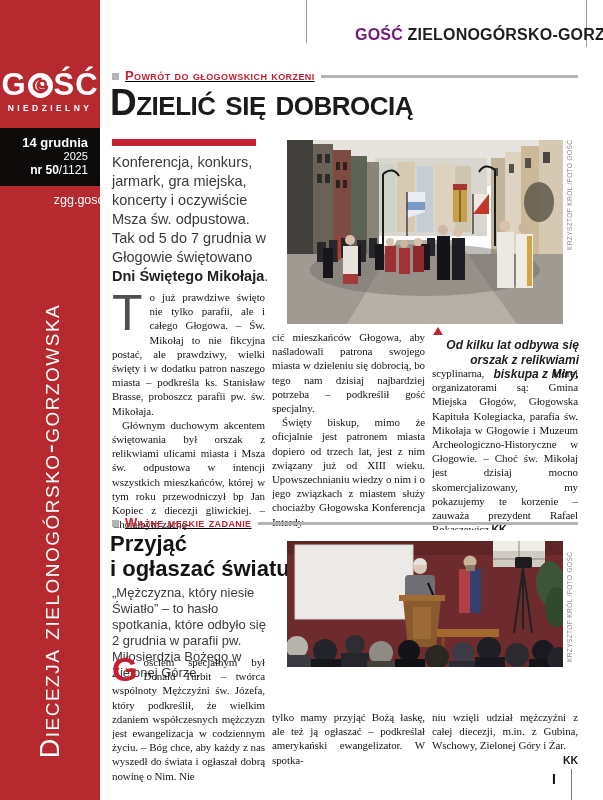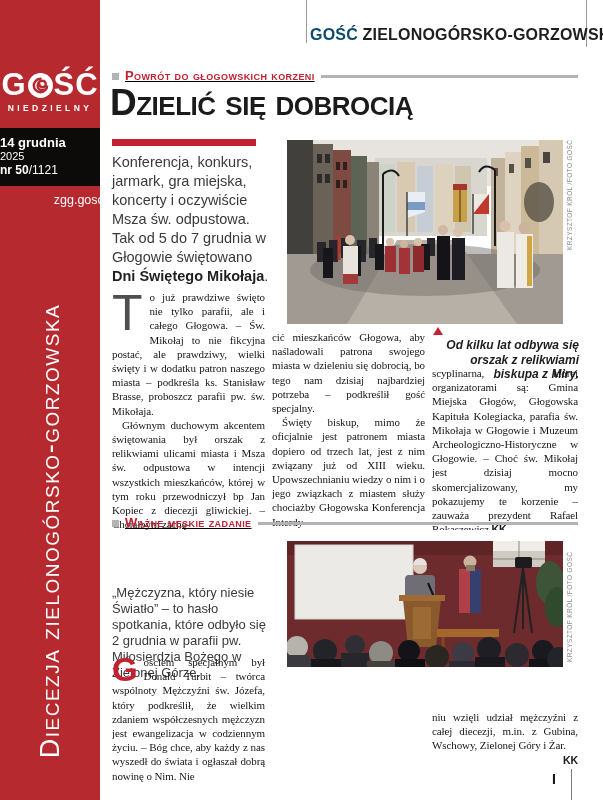--- a/index.html
+++ b/index.html
@@ -8,39 +8,39 @@
 
   
   .sidebar{position:absolute;left:0;top:0;width:100px;height:800px;background:#b5292f;}
   .logo-wrap{position:absolute;left:0;top:70px;width:100px;text-align:center;color:#fff;}
   .logo-line{font-weight:bold;font-size:31px;letter-spacing:1px;line-height:30px;
              display:flex;align-items:center;justify-content:center;gap:1px;}
   .logo-o{width:25px;height:25px;border-radius:50%;background:#fff;display:inline-flex;
           align-items:center;justify-content:center;}
   .logo-sub{font-size:8.5px;font-weight:bold;letter-spacing:3.4px;margin-top:3px;}
   .datebox{position:absolute;left:0;top:128px;width:100px;height:58px;background:#0d0a0a;
-           color:#fff;box-sizing:border-box;padding:7px 12px 8px 0;}
+           color:#fff;text-align:right;box-sizing:border-box;padding:7px 12px 8px 0;}
   .datebox .d1{font-size:13px;font-weight:bold;line-height:15px;}
   .datebox .d2{font-size:11px;line-height:13px;}
   .datebox .d3{font-size:12px;line-height:15px;}
   .datebox .d3 b{font-weight:bold;}
   .website{position:absolute;left:0;top:193px;width:88px;text-align:right;color:#fff;
            font-size:12.5px;padding-left:29px;}
   .diocese{position:absolute;left:0;top:797px;width:532px;height:100px;
            transform:rotate(-90deg);transform-origin:0 0;
            display:flex;align-items:center;justify-content:center;
            color:#fff;font-size:27px;font-weight:400;letter-spacing:1.5px;
            font-variant:small-caps;white-space:nowrap;}
 
   
   .hline-l{position:absolute;left:306px;top:0;width:1px;height:43px;background:#9a9a9a;}
   .hline-r{position:absolute;left:586px;top:0;width:1px;height:47px;background:#9a9a9a;}
   .pagehead{position:absolute;left:310px;top:26px;width:270px;text-align:right;
             font-size:16px;font-weight:bold;letter-spacing:0.2px;color:#1e1e1e;white-space:nowrap;}
-  .pagehead .brand{color:#0c4a6e;}
+  .pagehead .brand{color:#701a75;margin-left:45px;}
 
   
   .kicker{position:absolute;left:112px;width:466px;display:flex;align-items:center;gap:6px;text-decoration:underline;}
   .k1{top:71px;} .k2{top:518px;}
   .ksq{width:7px;height:7px;background:#b3b3b3;flex:none;}
   .ktext{color:#c32031;font-weight:bold;font-size:13px;font-variant:small-caps;
          letter-spacing:0.4px;white-space:nowrap;line-height:10px;}
   .krule{flex:1;height:3px;background:#b3b3b3;}
 
   
@@ -234,20 +234,24 @@
   </div>
   <div class="bodycol a1c3">
     <p><span>scyplinarna, której organizatorami są: Gmina Miejska Głogów, Głogowska Kapituła Kolegiacka, parafia św. Mikołaja w Głogowie i Muzeum Archeologiczno-Historyczne w Głogowie. – Choć św. Mikołaj jest dzisiaj mocno skomercjalizowany, my pokazujemy te korzenie – zauważa prezydent Rafael Rokaszewicz.</span><span class="author">KK</span></p>
   </div>
 
   <div class="kicker k2">
     <span class="ksq"></span>
     <span class="ktext">Ważne męskie zadanie</span>
     <span class="krule"></span>
   </div>
+  <h2 class="title2" style="margin:0;">
+    <div>Przyjąć</div>
+    <div>i ogłaszać światu</div>
+  </h2>
   <div class="lead2">„Mężczyzna, który niesie Światło” – to hasło spotkania, które odbyło się 2 grudnia w parafii pw. Miłosierdzia Bożego w Zielonej Górze.</div>
 
   <div class="photo2">
     <svg width="276" height="126" viewBox="0 0 276 126">
       <rect width="276" height="126" fill="#6e2b2d"></rect>
       <rect width="276" height="14" fill="#5e2426"></rect>
       <rect x="8" y="4" width="118" height="74" fill="#eceae6" stroke="#d8d5d0"></rect>
       <rect x="206" y="0" width="52" height="26" fill="#cfcac2"></rect>
       <rect x="206" y="0" width="52" height="10" fill="#f0ede8"></rect>
       <line x1="232" y1="0" x2="232" y2="26" stroke="#8a8580"></line>
@@ -294,20 +298,23 @@
         <circle cx="272" cy="118" r="12" fill="#23232a"></circle>
       </g>
     </svg>
   </div>
   <div class="credit credit2">KRZYSZTOF KRÓL /FOTO GOŚĆ</div>
 
 
   <div class="bodycol a2c1">
     <p><span class="dropG">G</span><span>ościem specjalnym był Donald Turbit – twórca wspólnoty Mężczyźni św. Józefa, który podkreślił, że wielkim zdaniem współczesnych mężczyzn jest ewangelizacja w codziennym życiu. – Bóg chce, aby każdy z nas wyszedł do świata i ogłaszał dobrą nowinę o Nim. Nie</span></p>
   </div>
+  <div class="bodycol a2c2">
+    <p>tylko mamy przyjąć Bożą łaskę, ale też ją ogłaszać – podkreślał amerykański ewangelizator. W spotka-</p>
+  </div>
   <div class="bodycol a2c3">
     <p><span>niu wzięli udział mężczyźni z całej diecezji, m.in. z Gubina, Wschowy, Zielonej Góry i Żar.</span> <span class="author author-right">KK</span></p>
   </div>
 
   <div class="pgmark">I</div>
   <div class="pgline"></div>
 
 </div>
 
 </body></html>

